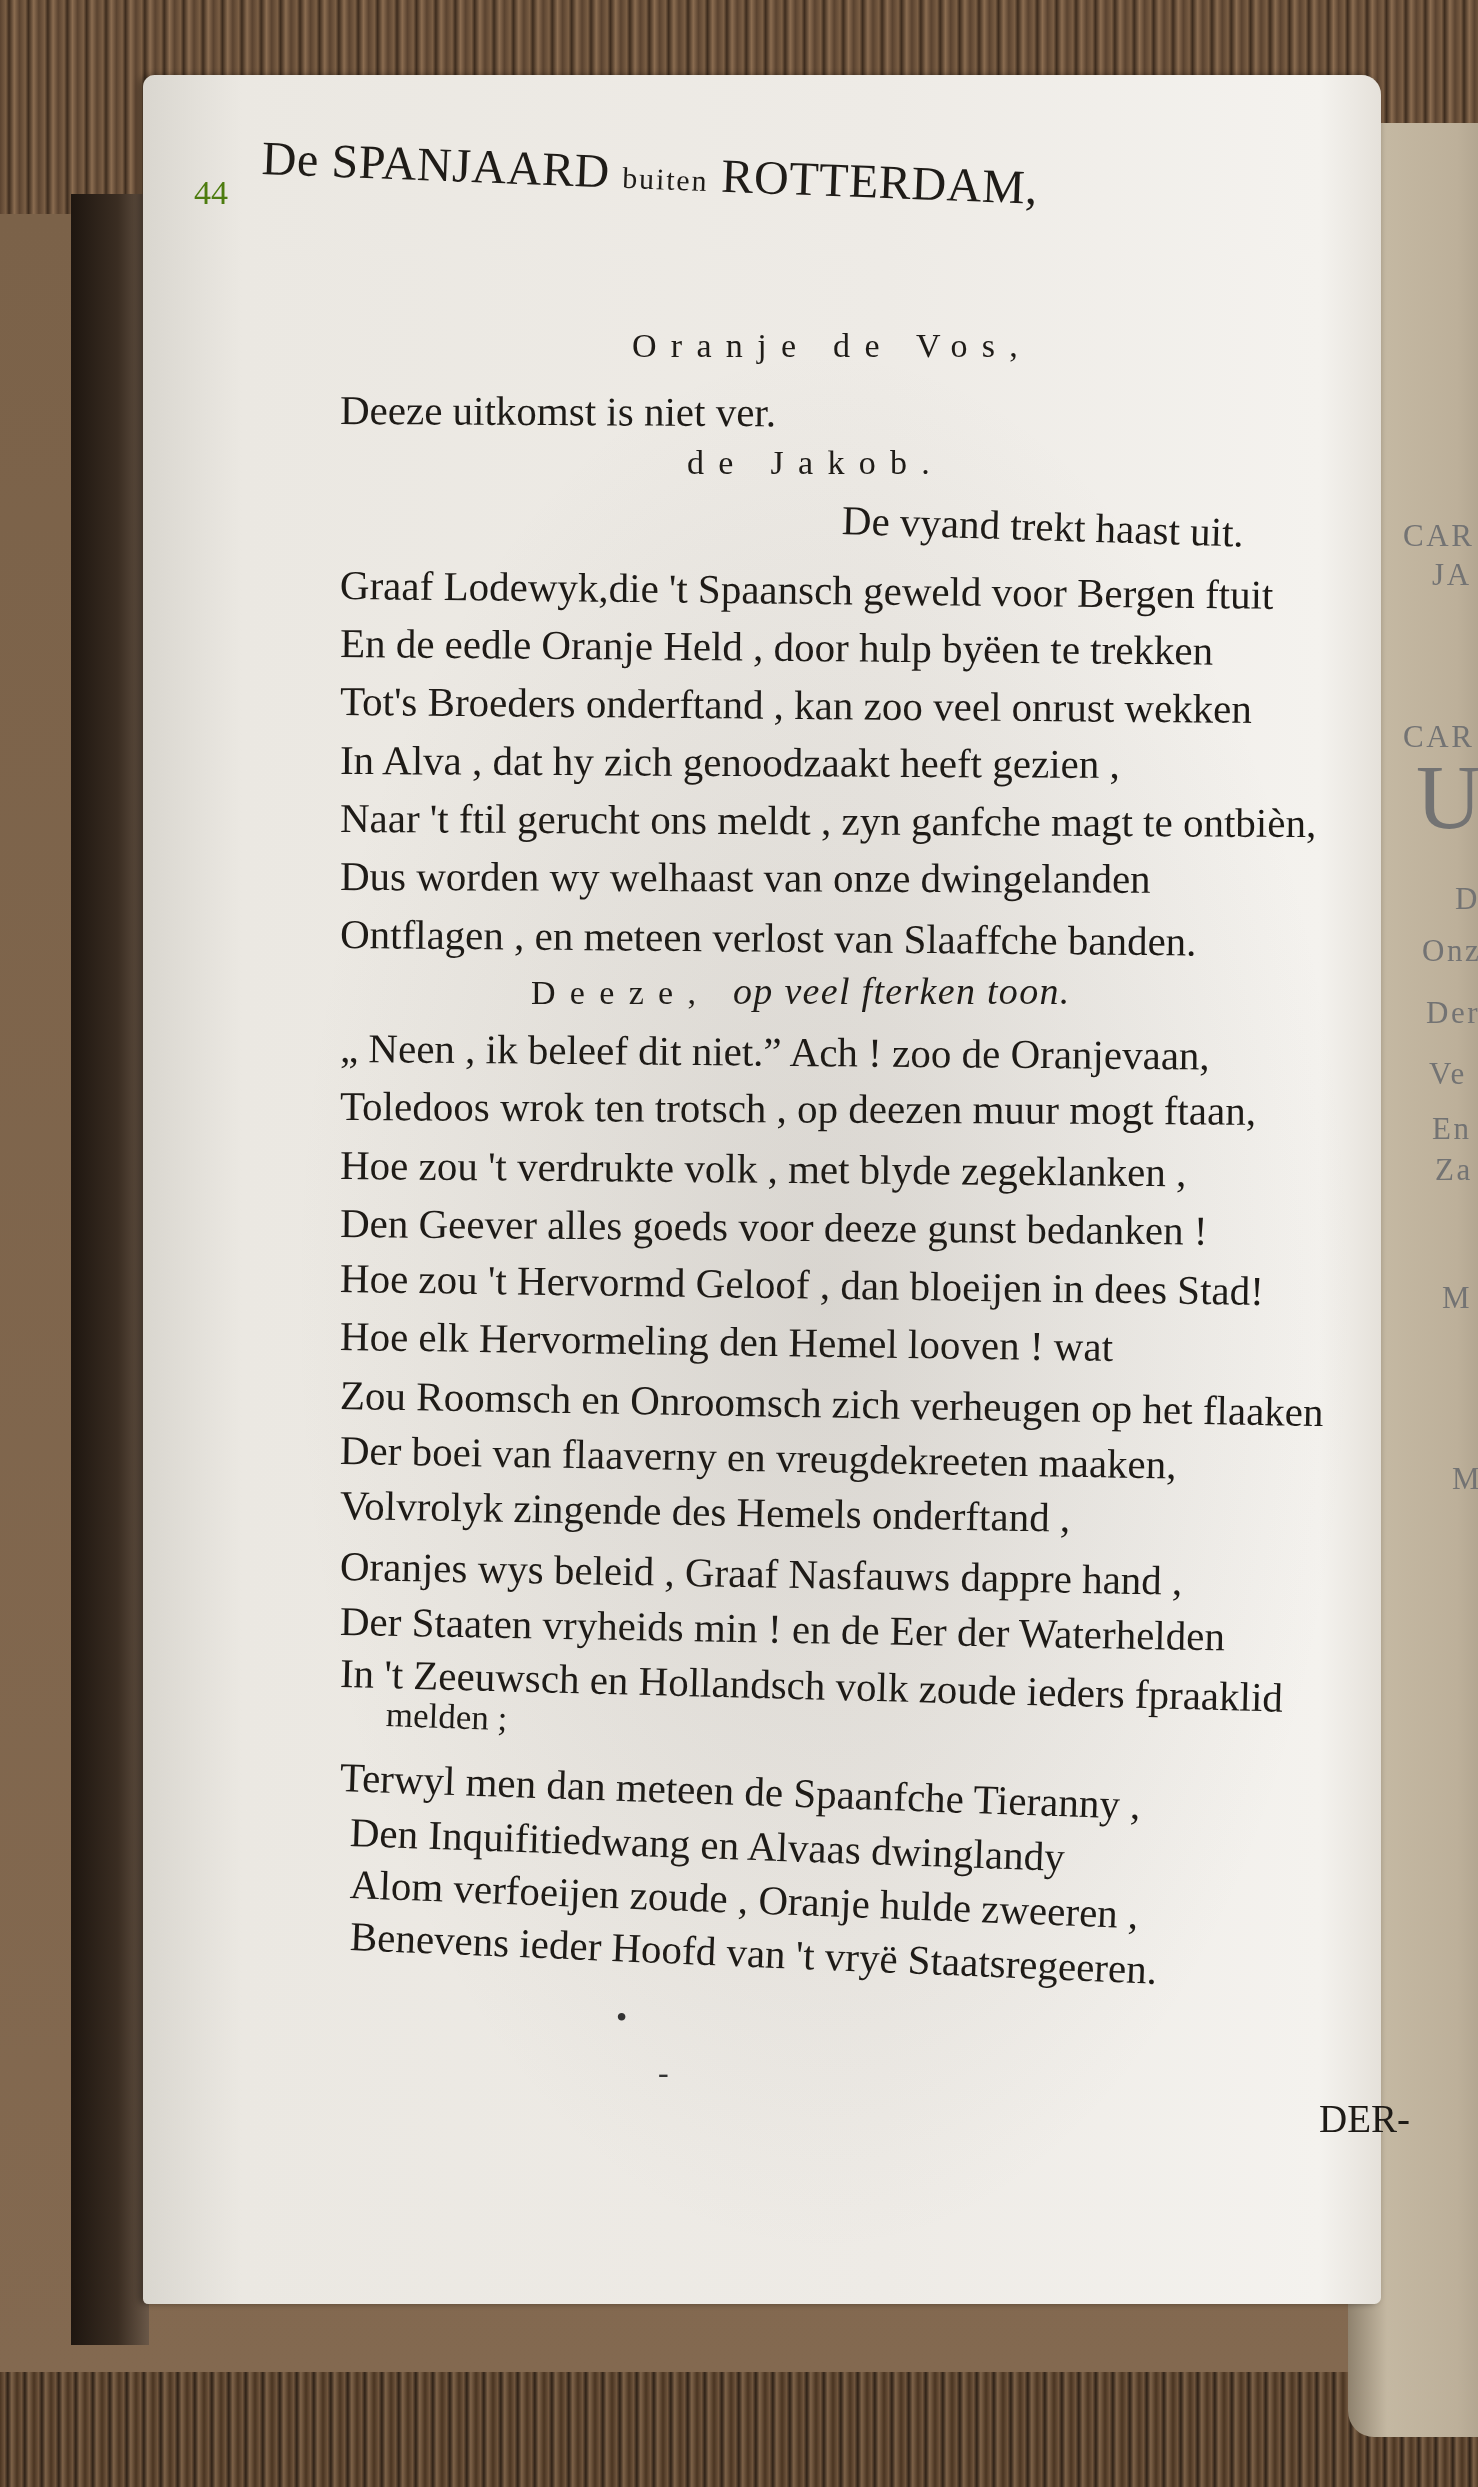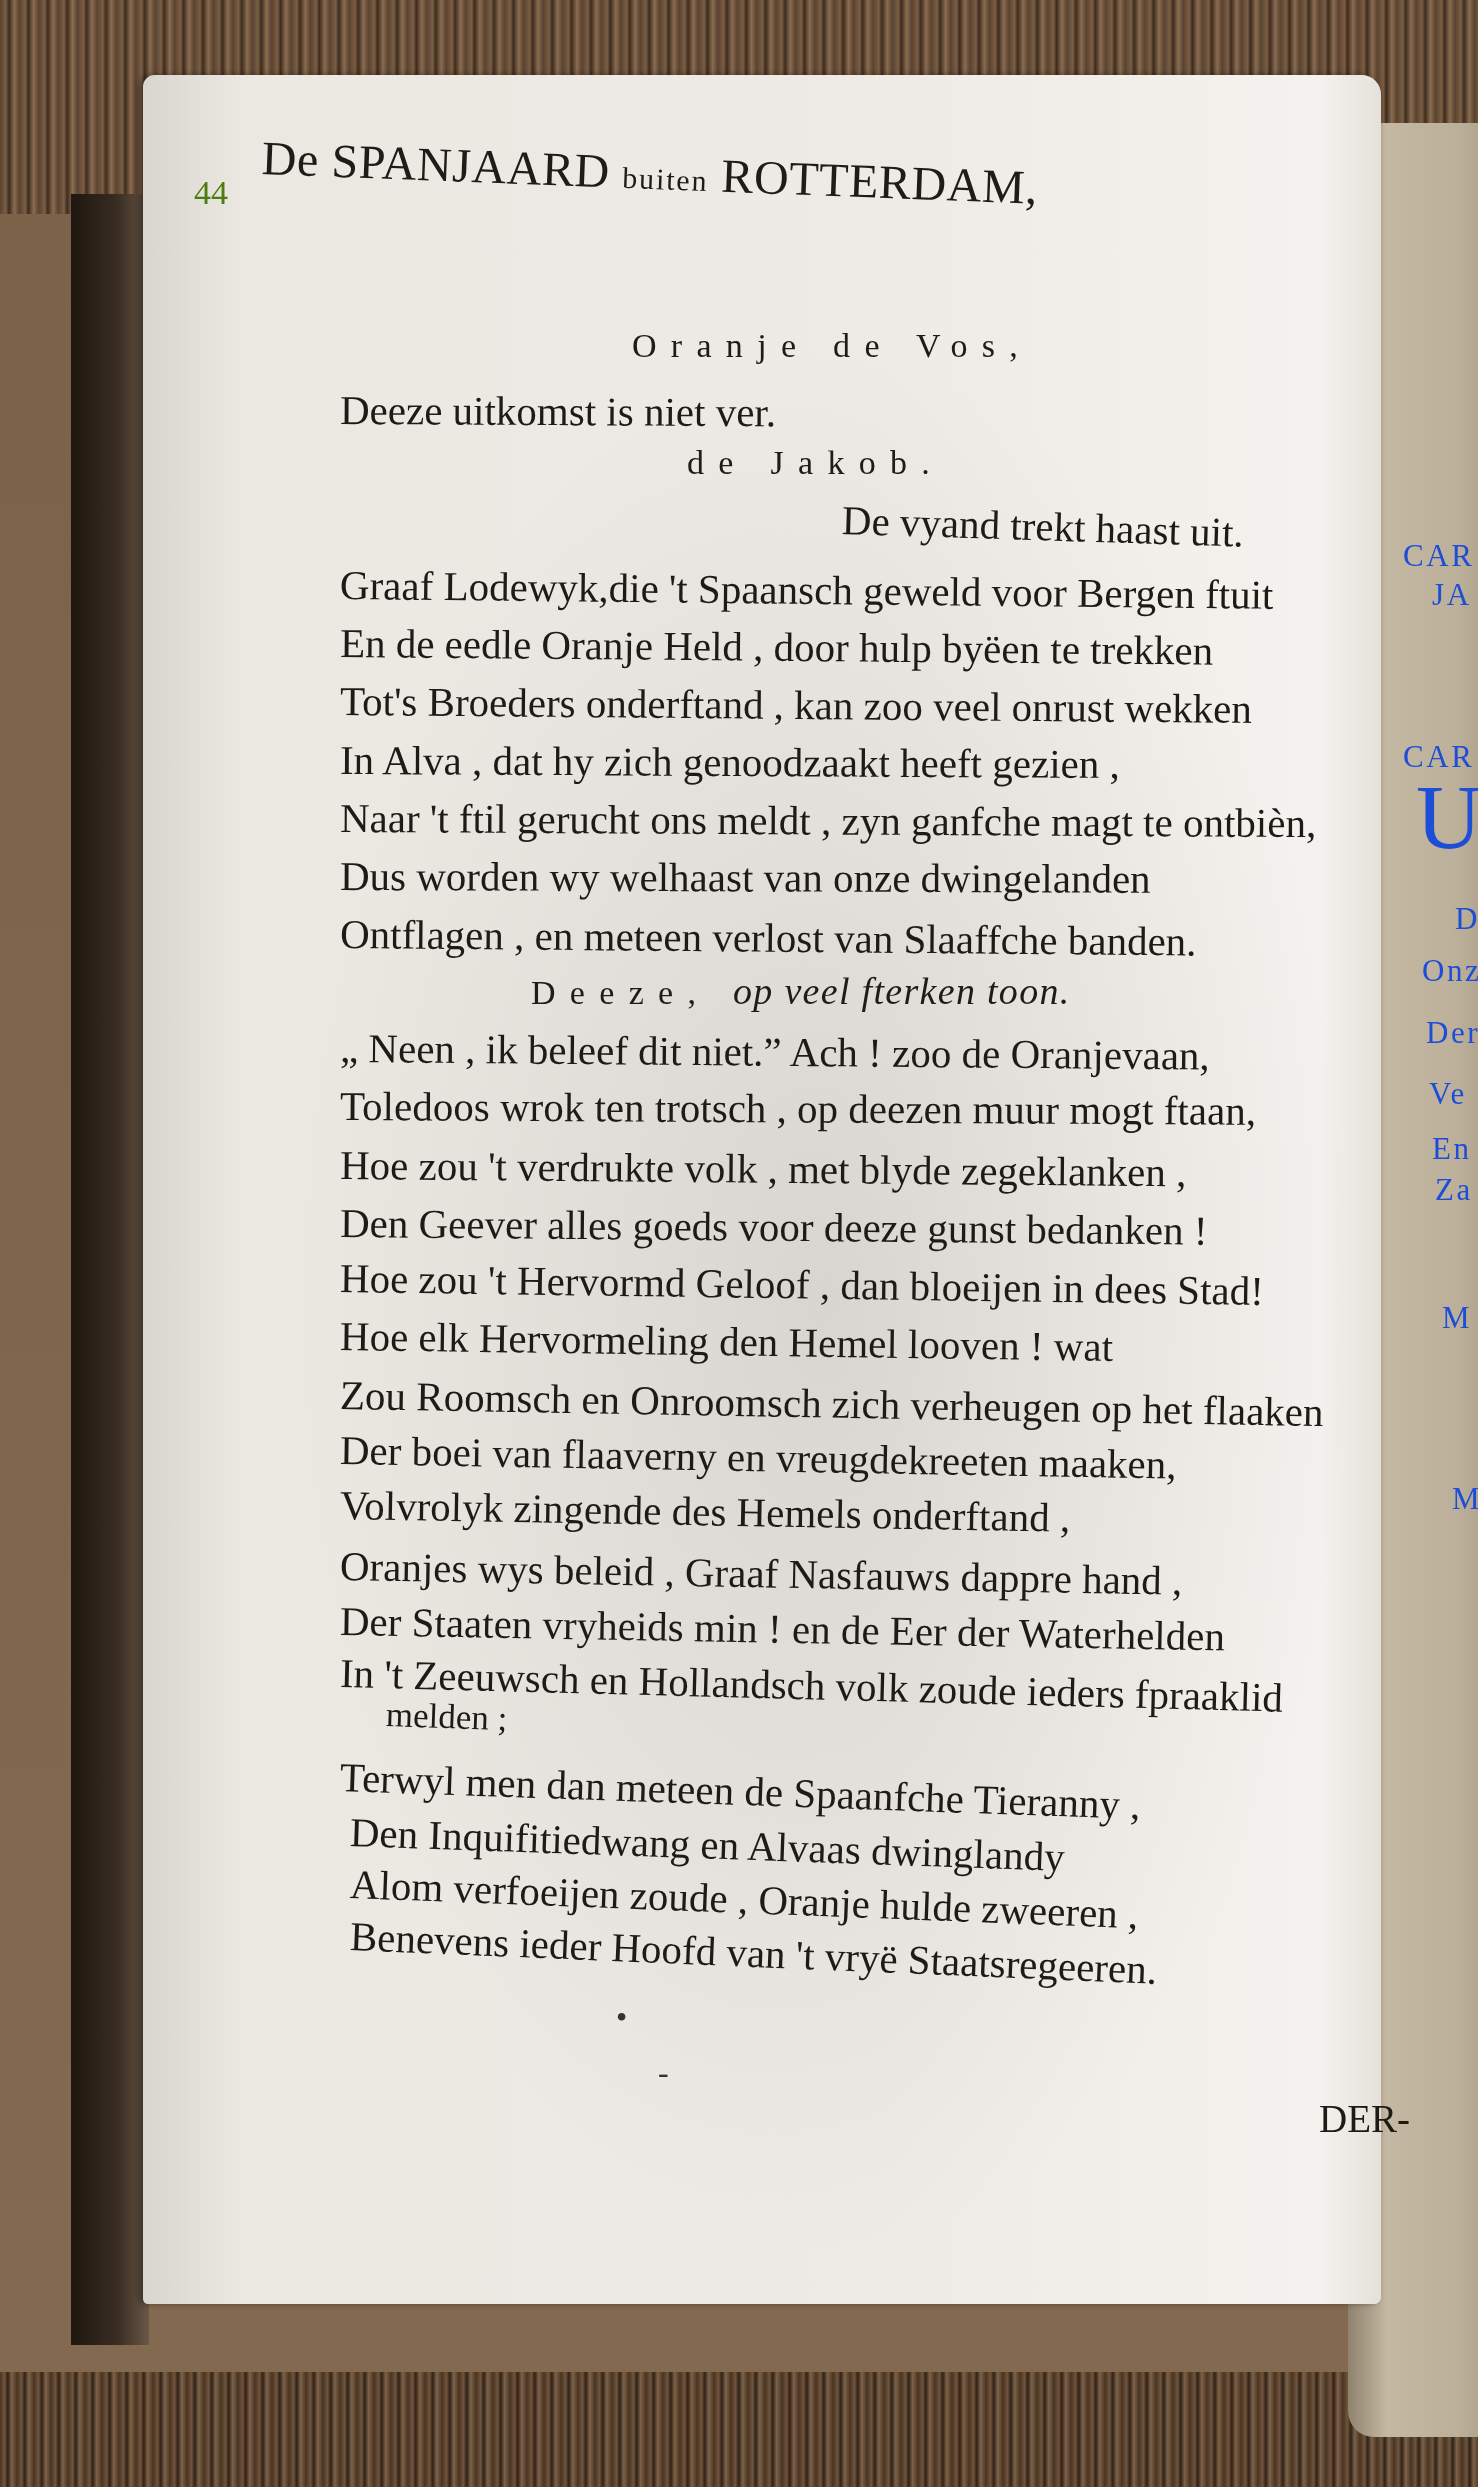--- a/index.html
+++ b/index.html
@@ -20,23 +20,22 @@
     .book-block-shadow {
       position: absolute; left: 71px; top: 194px; width: 78px; height: 2151px;
       background: linear-gradient(90deg, #1e1610 0%, #3a2d22 60%, #6a5848 100%);
     }
     .next-page {
       position: absolute; left: 1348px; top: 123px; width: 156px; height: 2314px;
       background: linear-gradient(90deg, #8f826e 0%, #c4b8a2 25%, #bdb09a 70%, #a69a86 100%);
       border-radius: 26px 0 0 26px;
     }
     .next-page-text {
-      position: absolute; left: 1403px; color: #1d4ed8; font-size: 31px; letter-spacing: 2.6px;
+      position: absolute; left: 1403px; color: #737373; font-size: 31px; letter-spacing: 2.6px;
       white-space: nowrap;
-      margin-top: 20px;
     }
     .page {
       position: absolute; left: 143px; top: 75px; width: 1238px; height: 2229px;
       background:
         radial-gradient(ellipse at 55% 55%, rgba(120,115,108,0.18) 0%, rgba(0,0,0,0) 55%),
         linear-gradient(90deg, #d9d6cf 0%, #ebe8e2 8%, #eeebe6 60%, #f4f2ee 95%, #e5e1da 100%);
       border-radius: 11.7px 19.4px 6.5px 5.2px;
       box-shadow: -3.9px 0 6.5px rgba(0,0,0,0.35);
     }
     .running-head {

